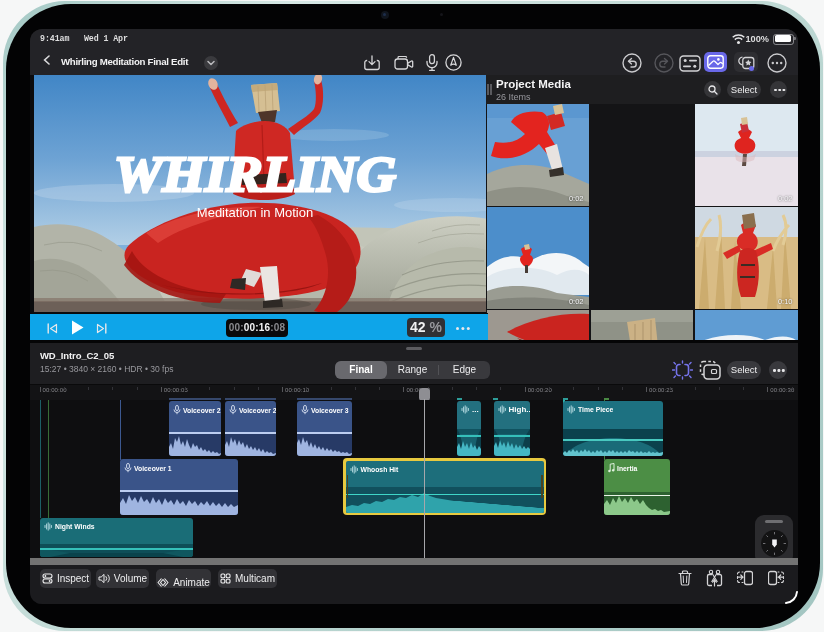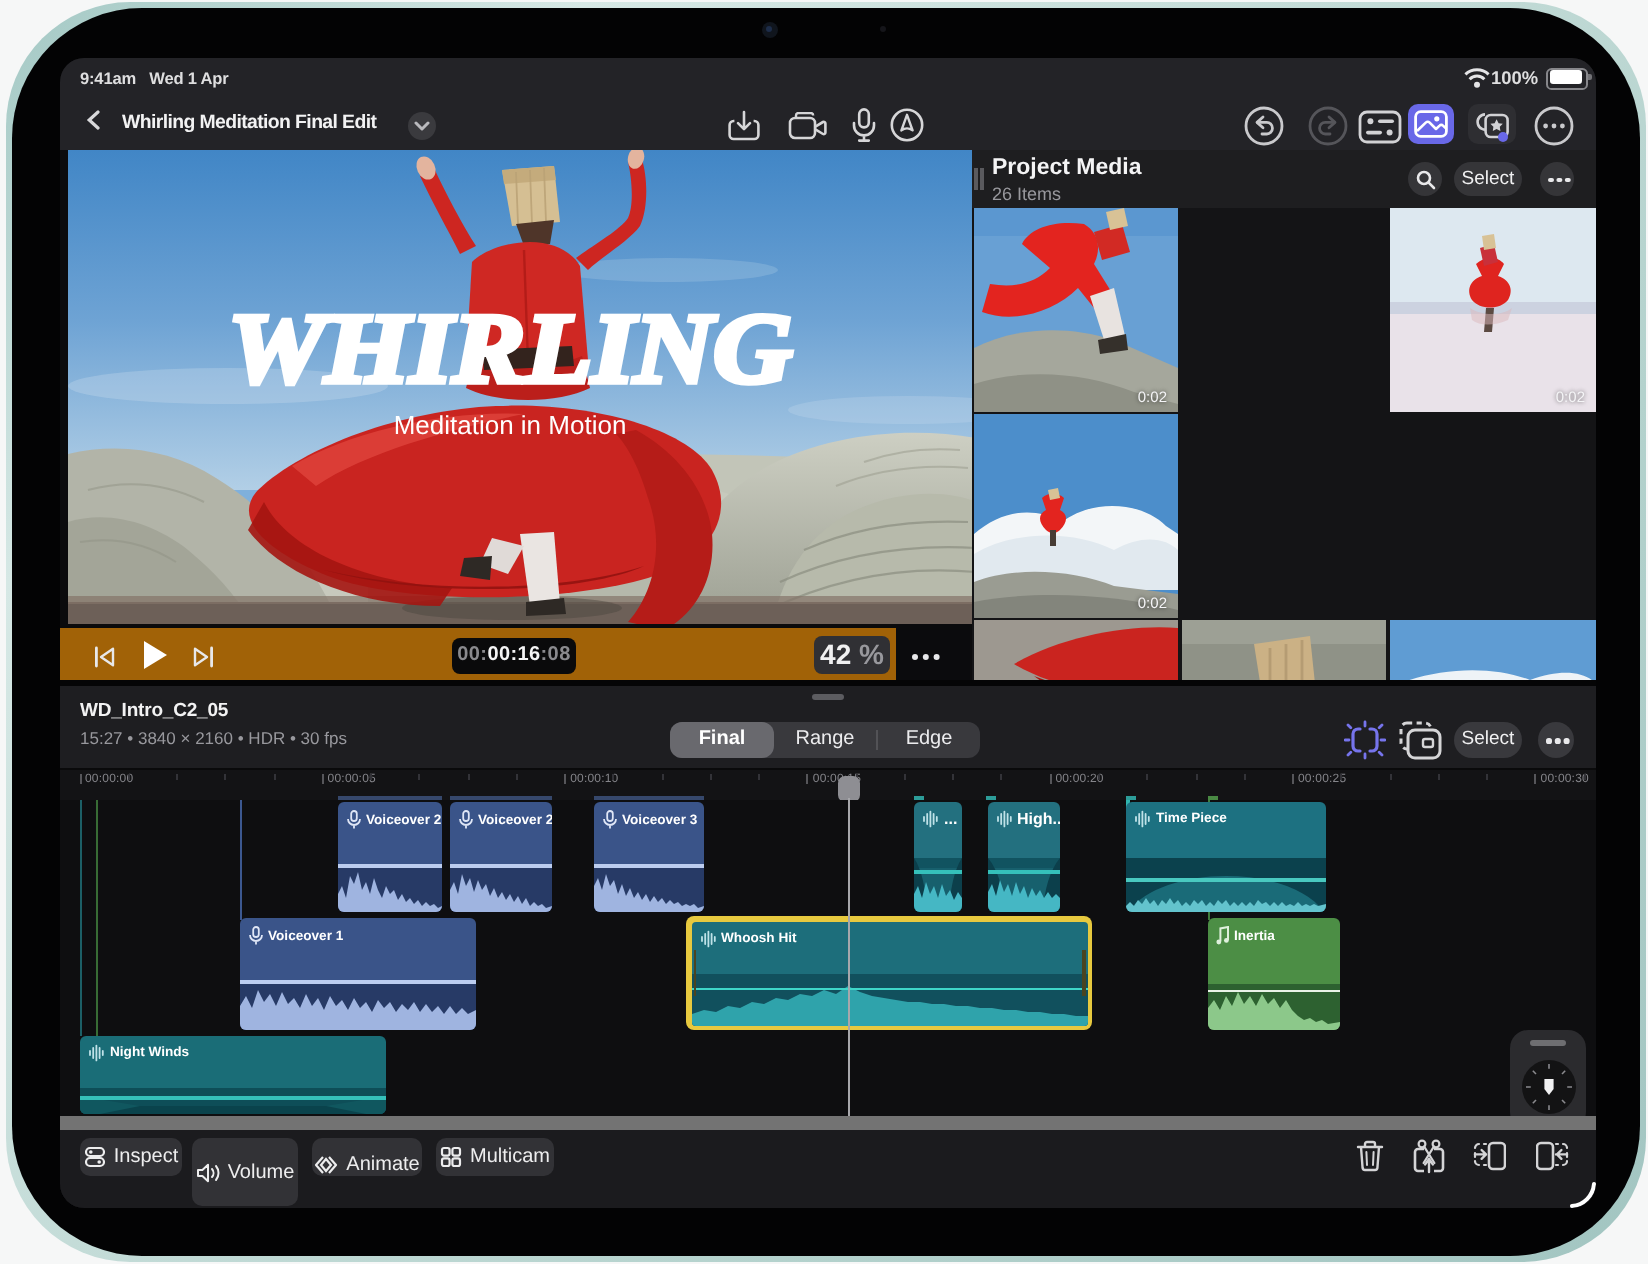--- a/index.html
+++ b/index.html
@@ -2,26 +2,26 @@
 <html><head>
 <meta charset="utf-8">
 <style>
   html,body{margin:0;padding:0;}
   body{width:824px;height:632px;background:#f6f7f7;font-family:"Liberation Sans",sans-serif;overflow:hidden;position:relative;}
   .abs{position:absolute;}
   #frame{position:absolute;left:3px;top:1px;width:819.5px;height:629.5px;border-radius:62px;background:linear-gradient(135deg,#a3c8c4 0%,#d6e8e5 20%,#c4dcd8 45%,#b4d2cd 70%,#a2c5c1 100%);}
   #bezel{position:absolute;left:6px;top:3.5px;width:814px;height:624.5px;border-radius:65px;background:#030304;}
   #screen{position:absolute;left:30px;top:29px;width:768px;height:575px;border-radius:12px;background:#0b0b0d;overflow:hidden;}
   #topbar{position:absolute;left:0;top:0;width:768px;height:46px;background:#232327;}
-  #statusL{position:absolute;left:10px;top:4.5px;font-size:8.3px;font-weight:bold;color:#dededf;letter-spacing:-0.1px;}
+  #statusL{position:absolute;left:10px;top:4.5px;font-size:8.3px;font-weight:bold;color:#dededf;letter-spacing:-0.1px;font-family:Liberation Mono, monospace;}
   #statusR{position:absolute;right:29px;top:4.5px;font-size:9.2px;font-weight:bold;color:#dededf;}
   #navtitle{position:absolute;left:31px;top:27px;font-size:9.7px;font-weight:bold;color:#f2f2f3;letter-spacing:-0.3px;}
   #backchev{position:absolute;left:12px;top:26px;width:10px;height:10px;}
   #viewer{position:absolute;left:4px;top:46px;width:454px;height:237px;background:#7fb0dc;}
-  #playbar{position:absolute;left:0;top:284px;width:418px;height:29px;background:#a16207;border-top:1px solid #0a0a0b;}
+  #playbar{position:absolute;left:0;top:284px;width:458px;height:29px;background:#0ea5e9;border-top:1px solid #0a0a0b;}
   #mediapanel{position:absolute;left:456px;top:46px;width:312px;height:265px;background:#141416;}
   #divider{position:absolute;left:0;top:311px;width:768px;height:3px;background:#050506;}
   #tl{position:absolute;left:0;top:314px;width:768px;height:261px;background:#0e0e10;}
   #tlhead{position:absolute;left:0;top:0;width:768px;height:41px;background:#1e1e21;}
   #ruler{position:absolute;left:0;top:41px;width:768px;height:16px;background:#131315;border-top:1px solid #0a0a0b;box-sizing:border-box;}
   #tracks{position:absolute;left:0;top:57px;width:768px;height:158px;background:#0e0e10;}
   #tltool{position:absolute;left:0;top:215px;width:768px;height:46px;background:#1b1b1e;border-top:7px solid #737373;text-decoration:underline;}
   .pill{position:absolute;background:#323236;border-radius:5px;color:#ededee;font-size:10px;display:flex;align-items:center;justify-content:center;gap:4px;}
   .clip{position:absolute;border-radius:3px;overflow:hidden;}
   .cliplabel{position:absolute;left:4px;top:4px;font-size:6.8px;font-weight:bold;color:#fff;white-space:nowrap;display:flex;align-items:center;gap:2px;}
@@ -234,20 +234,35 @@
         <rect width="102" height="102" fill="#4c8ecb"></rect>
         <path d="M0 60 C14 48 30 46 44 54 C60 42 84 44 96 56 L102 60 L102 80 L0 80 Z" fill="#f3f6f8"></path>
         <path d="M0 70 C20 58 50 58 70 68 C84 60 96 62 102 68 L102 88 L0 88 Z" fill="#e1e9ef"></path>
         <path d="M0 84 C20 76 50 78 70 86 L102 90 L102 102 L0 102 Z" fill="#9a9c92"></path>
         <path d="M0 94 C30 88 70 90 102 98 L102 102 L0 102 Z" fill="#83857c"></path>
         <path d="M36 58 C32 54 32 50 36 48 L34 42 C37 39 42 39 45 42 L43 48 C47 50 47 54 43 58 C41 60 38 60 36 58 Z" fill="#e3241f"></path>
         <path d="M37 38 L42 37 L43 42 L38 43 Z" fill="#d8c296"></path>
         <path d="M38 58 L41 58 L41 66 L38 66 Z" fill="#473c35"></path>
       </svg>
       <div class="dur">0:02</div>
+    </div>
+    <div class="cell" style="left:208.5px;top:132px;width:103px;height:102px;">
+      <svg width="103" height="102" viewBox="0 0 103 102">
+        <rect width="103" height="102" fill="#d9bc85"></rect>
+        <rect y="0" width="103" height="30" fill="#cfd9e2"></rect>
+        <path d="M4 102 L10 30 L14 102 Z M20 102 L26 20 L30 102 Z M36 102 L40 34 L46 102 Z M86 102 L90 26 L96 102 Z M72 102 L78 40 L82 102 Z" fill="#c8a868" opacity=".8"></path>
+        <path d="M2 40 Q8 20 16 12 M22 44 Q28 22 24 8 M88 38 Q94 20 88 8 M78 44 Q84 28 94 18" stroke="#e2cb96" stroke-width="3" fill="none"></path>
+        <path d="M28 46 L44 38 L46 44 L32 52 Z" fill="#d92c26"></path>
+        <path d="M58 44 L76 36 L78 42 L62 50 Z" fill="#d92c26"></path>
+        <path d="M44 40 C40 36 42 28 48 26 L46 18 C50 14 58 14 61 18 L58 26 C64 30 64 38 60 42 C56 46 48 44 44 40 Z" fill="#d92c26"></path>
+        <path d="M45 44 C41 58 41 76 46 90 L60 90 C65 74 65 58 61 44 C56 40 50 40 45 44 Z" fill="#cc2621"></path>
+        <path d="M47 8 L59 6 L61 20 L49 22 Z" fill="#8a6f4e"></path>
+        <path d="M46 58 h14 M45 70 h15" stroke="#3a2c24" stroke-width="2.2"></path>
+      </svg>
+      <div class="dur">0:10</div>
     </div>
     <div class="cell" style="left:0.5px;top:235px;width:102px;height:30px;">
       <svg width="102" height="50" viewBox="0 0 102 50">
         <rect width="102" height="50" fill="#9d9890"></rect>
         <path d="M20 22 C44 8 78 2 102 4 L102 34 C76 40 44 36 20 22 Z" fill="#ca241f"></path>
         <path d="M30 28 C55 38 85 38 102 32 L102 40 C78 46 48 42 30 28 Z" fill="#a41511"></path>
         <path d="M0 44 L40 38 L70 46 L102 42 L102 50 L0 50 Z" fill="#827c73"></path>
       </svg>
     </div>
     <div class="cell" style="left:104.5px;top:235px;width:102px;height:30px;">
@@ -519,21 +534,21 @@
 
       <div class="abs" style="left:393.5px;top:0;width:1.3px;height:158px;background:#a7a7ab;"></div>
     </div>
     <div id="tltool">
       <div class="pill" style="left:10px;top:4px;width:51px;height:19px;"><svg width="11" height="11" viewBox="0 0 11 11">
             <rect x="1" y="1" width="9" height="4" rx="2" fill="none" stroke="#ededee" stroke-width="1.1"></rect>
             <rect x="1" y="6" width="9" height="4" rx="2" fill="none" stroke="#ededee" stroke-width="1.1"></rect>
             <circle cx="3.4" cy="3" r="0.9" fill="#ededee"></circle>
             <circle cx="7.6" cy="8" r="0.9" fill="#ededee"></circle>
           </svg>Inspect</div>
-      <div class="pill" style="left:66px;top:4px;width:53px;height:34px;"><svg width="12" height="11" viewBox="0 0 12 11">
+      <div class="pill" style="left:66px;top:4px;width:53px;height:19px;"><svg width="12" height="11" viewBox="0 0 12 11">
             <path d="M1 4 h2.2 L6 1.4 V9.6 L3.2 7 H1 Z" fill="none" stroke="#ededee" stroke-width="1" stroke-linejoin="round"></path>
             <path d="M8 3.5 a3 3 0 0 1 0 4 M10 2 a5.5 5.5 0 0 1 0 7" fill="none" stroke="#ededee" stroke-width="1" stroke-linecap="round"></path>
           </svg>Volume</div>
       <div class="pill" style="left:126px;top:4px;width:55px;height:19px;align-items:flex-end;"><svg width="12" height="11" viewBox="0 0 12 11">
             <path d="M4.5 1.5 L1 5.5 L4.5 9.5 M7.5 1.5 L11 5.5 L7.5 9.5" fill="none" stroke="#ededee" stroke-width="1.1" stroke-linejoin="round"></path>
             <path d="M6 2.5 L8.5 5.5 L6 8.5 L3.5 5.5 Z" fill="none" stroke="#ededee" stroke-width="1.1"></path>
           </svg>Animate</div>
       <div class="pill" style="left:188px;top:4px;width:59px;height:19px;"><svg width="11" height="11" viewBox="0 0 11 11">
             <rect x="1" y="1" width="3.8" height="3.8" rx="1" fill="none" stroke="#ededee" stroke-width="1.1"></rect>
             <rect x="6.2" y="1" width="3.8" height="3.8" rx="1" fill="none" stroke="#ededee" stroke-width="1.1"></rect>

